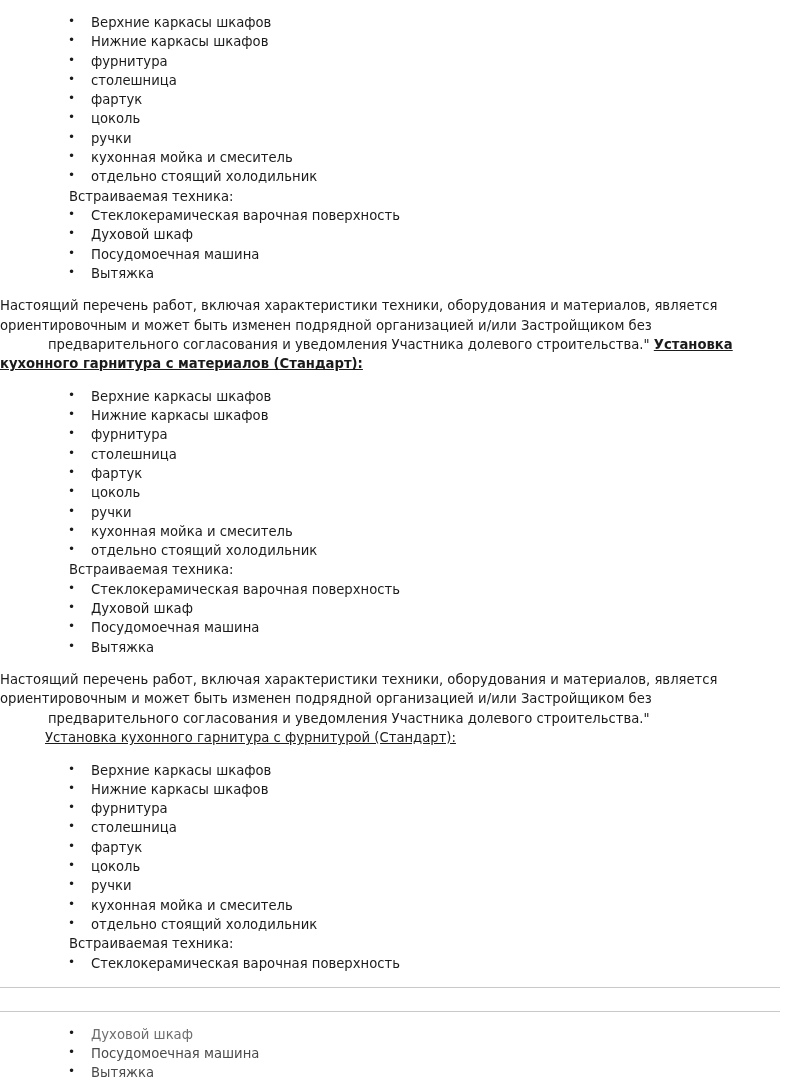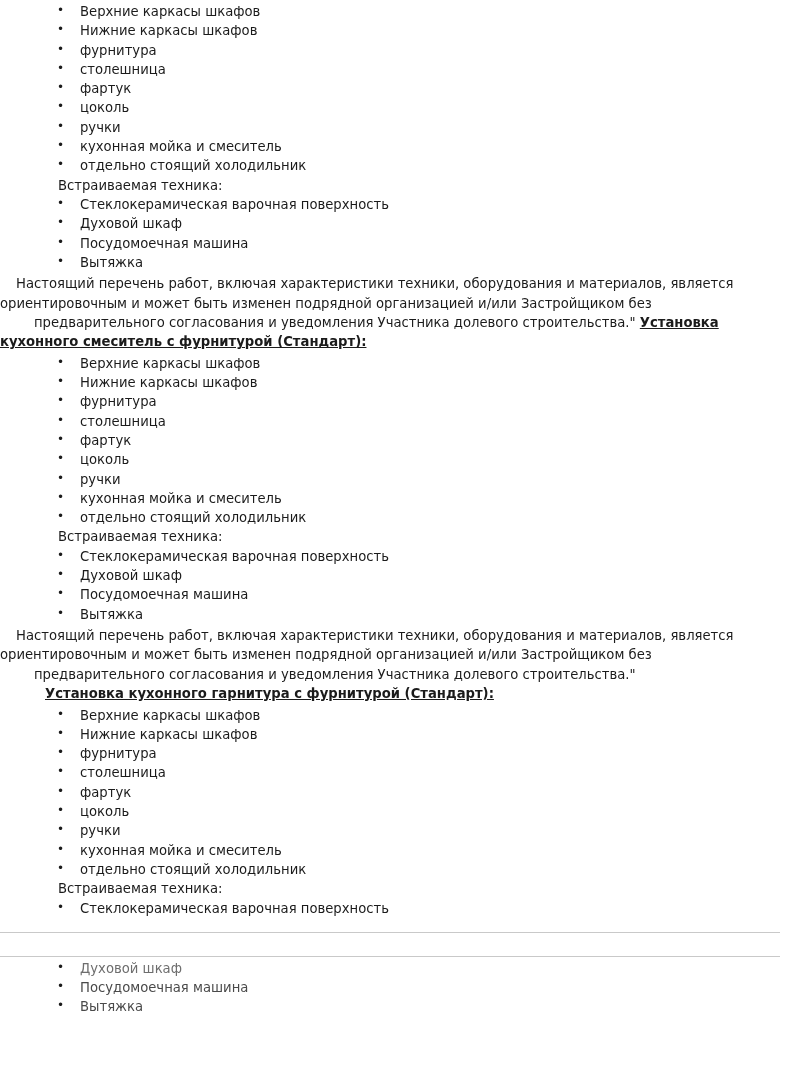--- a/index.html
+++ b/index.html
@@ -17,21 +17,21 @@
     color: #1b1b1b;
     box-sizing: border-box;
     overflow: hidden;
   }
   .doc-body {
     padding: 0 6px 0 0;
   }
   
   ul.blist {
     list-style: none;
-    margin: 2px;
+    margin: 13px;
     padding: 0;
   }
   ul.blist li {
     position: relative;
     padding-left: 78px;
     line-height: 19.3px;
     white-space: nowrap;
   }
   ul.blist li.bulleted::before {
     content: "\2022";
@@ -43,33 +43,33 @@
   }
   ul.blist li.nobullet {
     padding-left: 56px;
   }
   
   p.para {
     margin: 0;
     line-height: 19.4px;
     text-align: left;
   }
-  p.para .l1 { display: block; padding-left: 16px; }
+  p.para .l1 { display: block; padding-left: 0px; }
   p.para .l2 { display: block; }
-  p.para .l3 { display: block; padding-left: 34px; }
+  p.para .l3 { display: block; padding-left: 48px; }
   .hdr-underline {
     font-weight: bold;
     text-decoration: underline;
   }
   .heading-line {
     margin: 0;
     line-height: 19.4px;
     padding-left: 45px;
   }
-  .heading-line .hdr-underline { font-weight: bold; text-decoration: underline; }
+  .heading-line .hdr-underline { font-weight: normal; text-decoration: underline; }
   .page-break {
     margin-top: 14px;
     border-top: 1px solid #c9c9c9;
     height: 0;
   }
   .page-break2 {
     margin-top: 23px;
     border-top: 1px solid #c9c9c9;
     height: 0;
   }
@@ -104,21 +104,21 @@
       <li class="bulleted">Посудомоечная машина</li>
       <li class="bulleted">Вытяжка</li>
     </ul>
 
     <p class="para">
       <span class="l1">Настоящий перечень работ, включая характеристики техники, оборудования и материалов, является</span>
       <span class="l2">ориентировочным и может быть изменен подрядной организацией и/или Застройщиком без</span>
       <span class="l3"><span>предварительного согласования и уведомления Участника долевого строительства."</span> <span class="hdr-underline">Установка</span></span>
     </p>
     <p class="para">
-      <span class="l2 hdr-underline">кухонного смеситель с фурнитурой (Стандарт):</span>
+      <span class="l2 hdr-underline">кухонного гарнитура с материалов (Стандарт):</span>
     </p>
 
     <ul class="blist">
       <li class="bulleted">Верхние каркасы шкафов</li>
       <li class="bulleted">Нижние каркасы шкафов</li>
       <li class="bulleted">фурнитура</li>
       <li class="bulleted">столешница</li>
       <li class="bulleted">фартук</li>
       <li class="bulleted">цоколь</li>
       <li class="bulleted">ручки</li>

